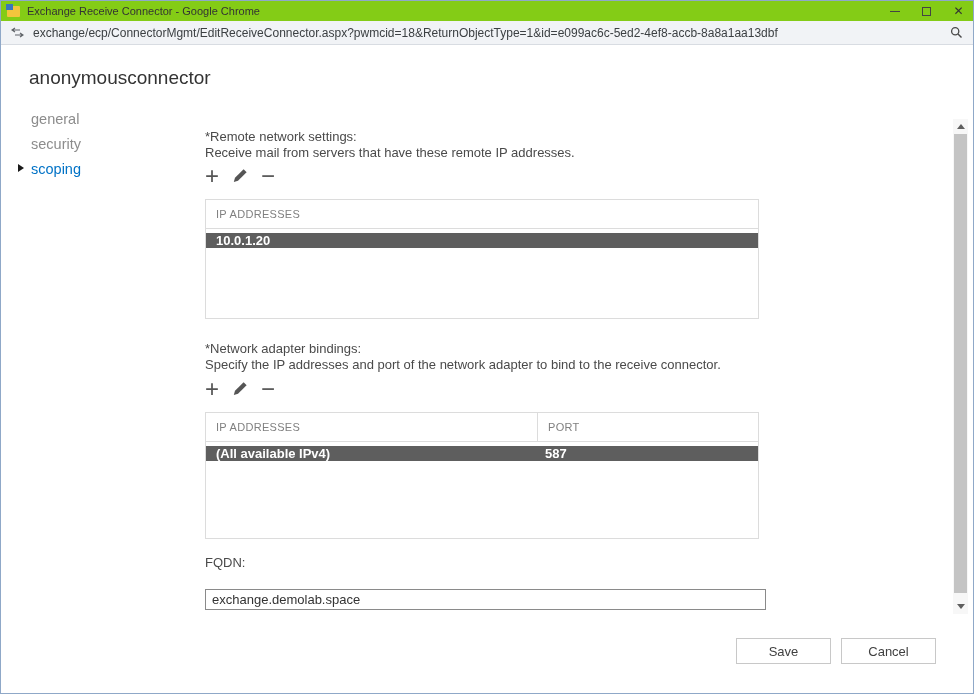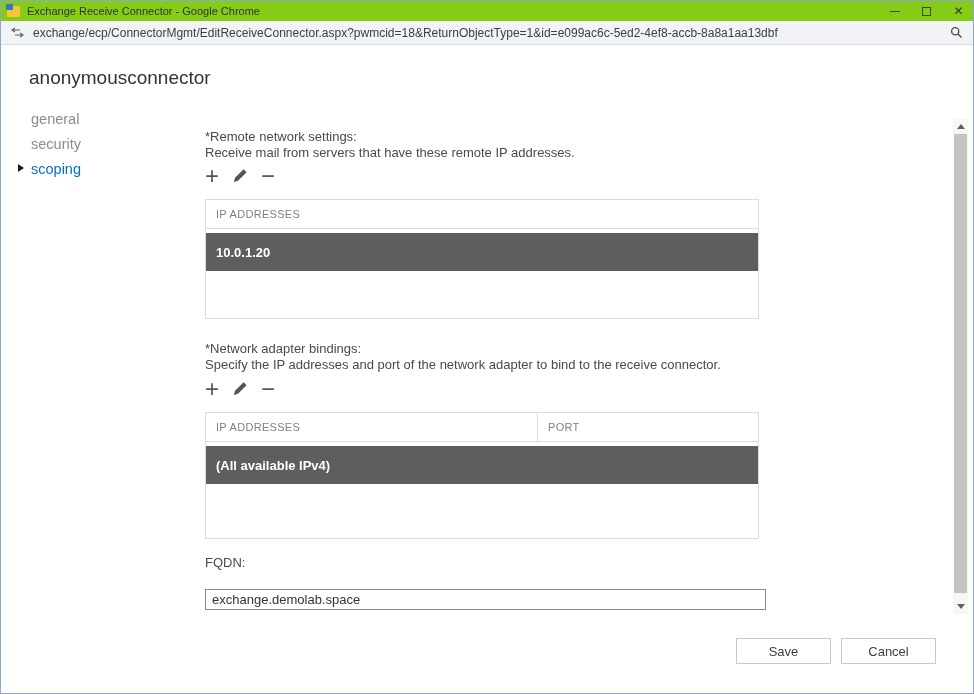--- a/index.html
+++ b/index.html
@@ -55,21 +55,21 @@
   .tb-btn { color:#555; cursor:pointer; display:flex; align-items:center; }
   .tb-plusminus { font-size:24px; font-weight:400; line-height:22px; }
 
   .ecp-table { position:absolute; left:204px; width:554px;
     border:1px solid #dcdcdc; background:#fff; }
   .tbl-header { display:flex; height:29px; border-bottom:1px solid #dcdcdc;
     align-items:flex-end; }
   .th-cell { font-size:11px; color:#808080; padding-left:10px;
     letter-spacing:0.3px; height:100%; display:flex; align-items:center; }
   .th-cell.col2 { border-left:1px solid #dcdcdc; }
-  .tbl-row { display:flex; height:38px; margin-top:4px; align-items:center;
+  .tbl-row { display:flex; height:15px; margin-top:4px; align-items:center;
     cursor:pointer; }
   .tbl-row.selected { background:#5e5e5e; color:#fff; font-weight:bold; }
   .td-cell { font-size:13px; padding-left:10px; white-space:nowrap; }
   .w-col1 { width:331px; flex:0 0 auto; }
   .w-col2 { flex:1; }
 
   
   .fqdn-input { position:absolute; left:204px; width:561px; height:21px;
     border:1px solid #8a8a8a; font-size:13px; color:#333; padding:0 6px;
     font-family:"Liberation Sans","DejaVu Sans",sans-serif; background:#fff; }
@@ -188,20 +188,21 @@
         </span>
     </div>
 
     <div class="ecp-table" style="top:367px; height:127px;">
       <div class="tbl-header">
         <div class="th-cell w-col1">IP ADDRESSES</div>
         <div class="th-cell col2 w-col2">PORT</div>
       </div>
       <div class="tbl-row selected">
         <div class="td-cell w-col1">(All available IPv4)</div>
+        <div class="td-cell w-col2" style="padding-left:8px;">587</div>
       </div>
     </div>
 
     <div class="sec-label" style="top:510px;">FQDN:</div>
     <input class="fqdn-input" style="top: 544px;" type="text" value="exchange.demolab.space">
 
     <div class="btn btn-save">
       <span>Save</span>
     </div>
     <div class="btn btn-cancel">

